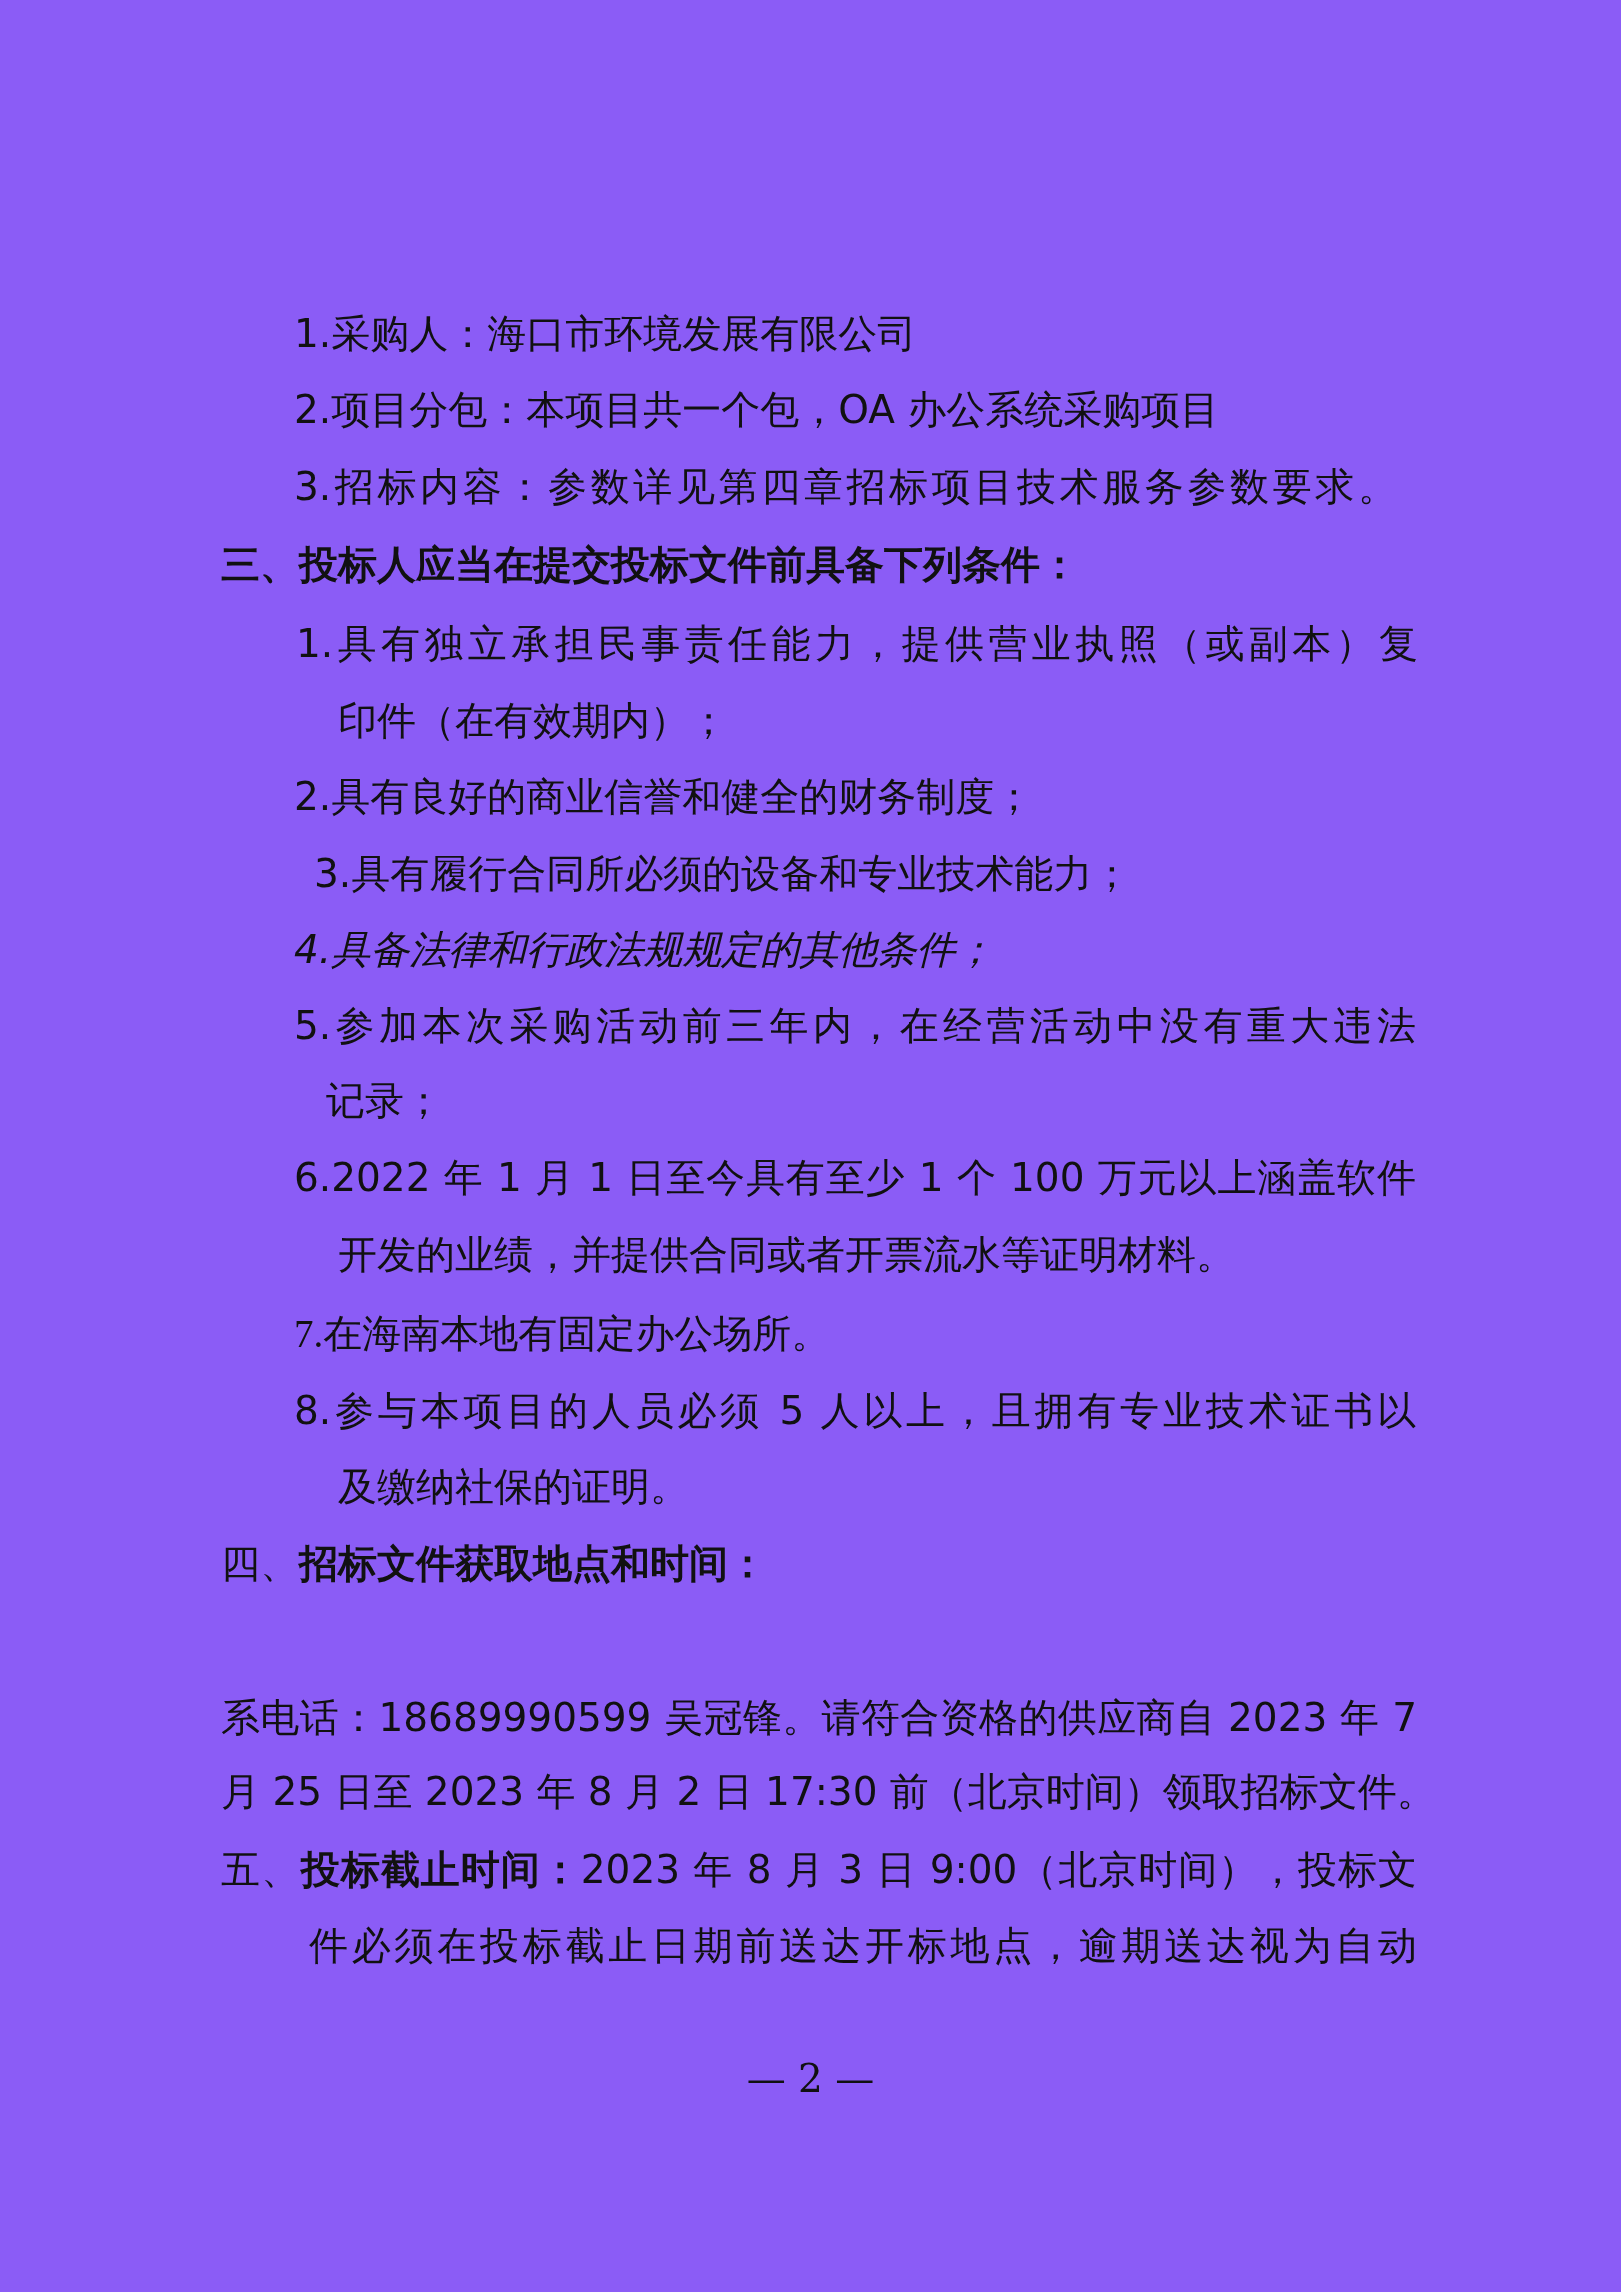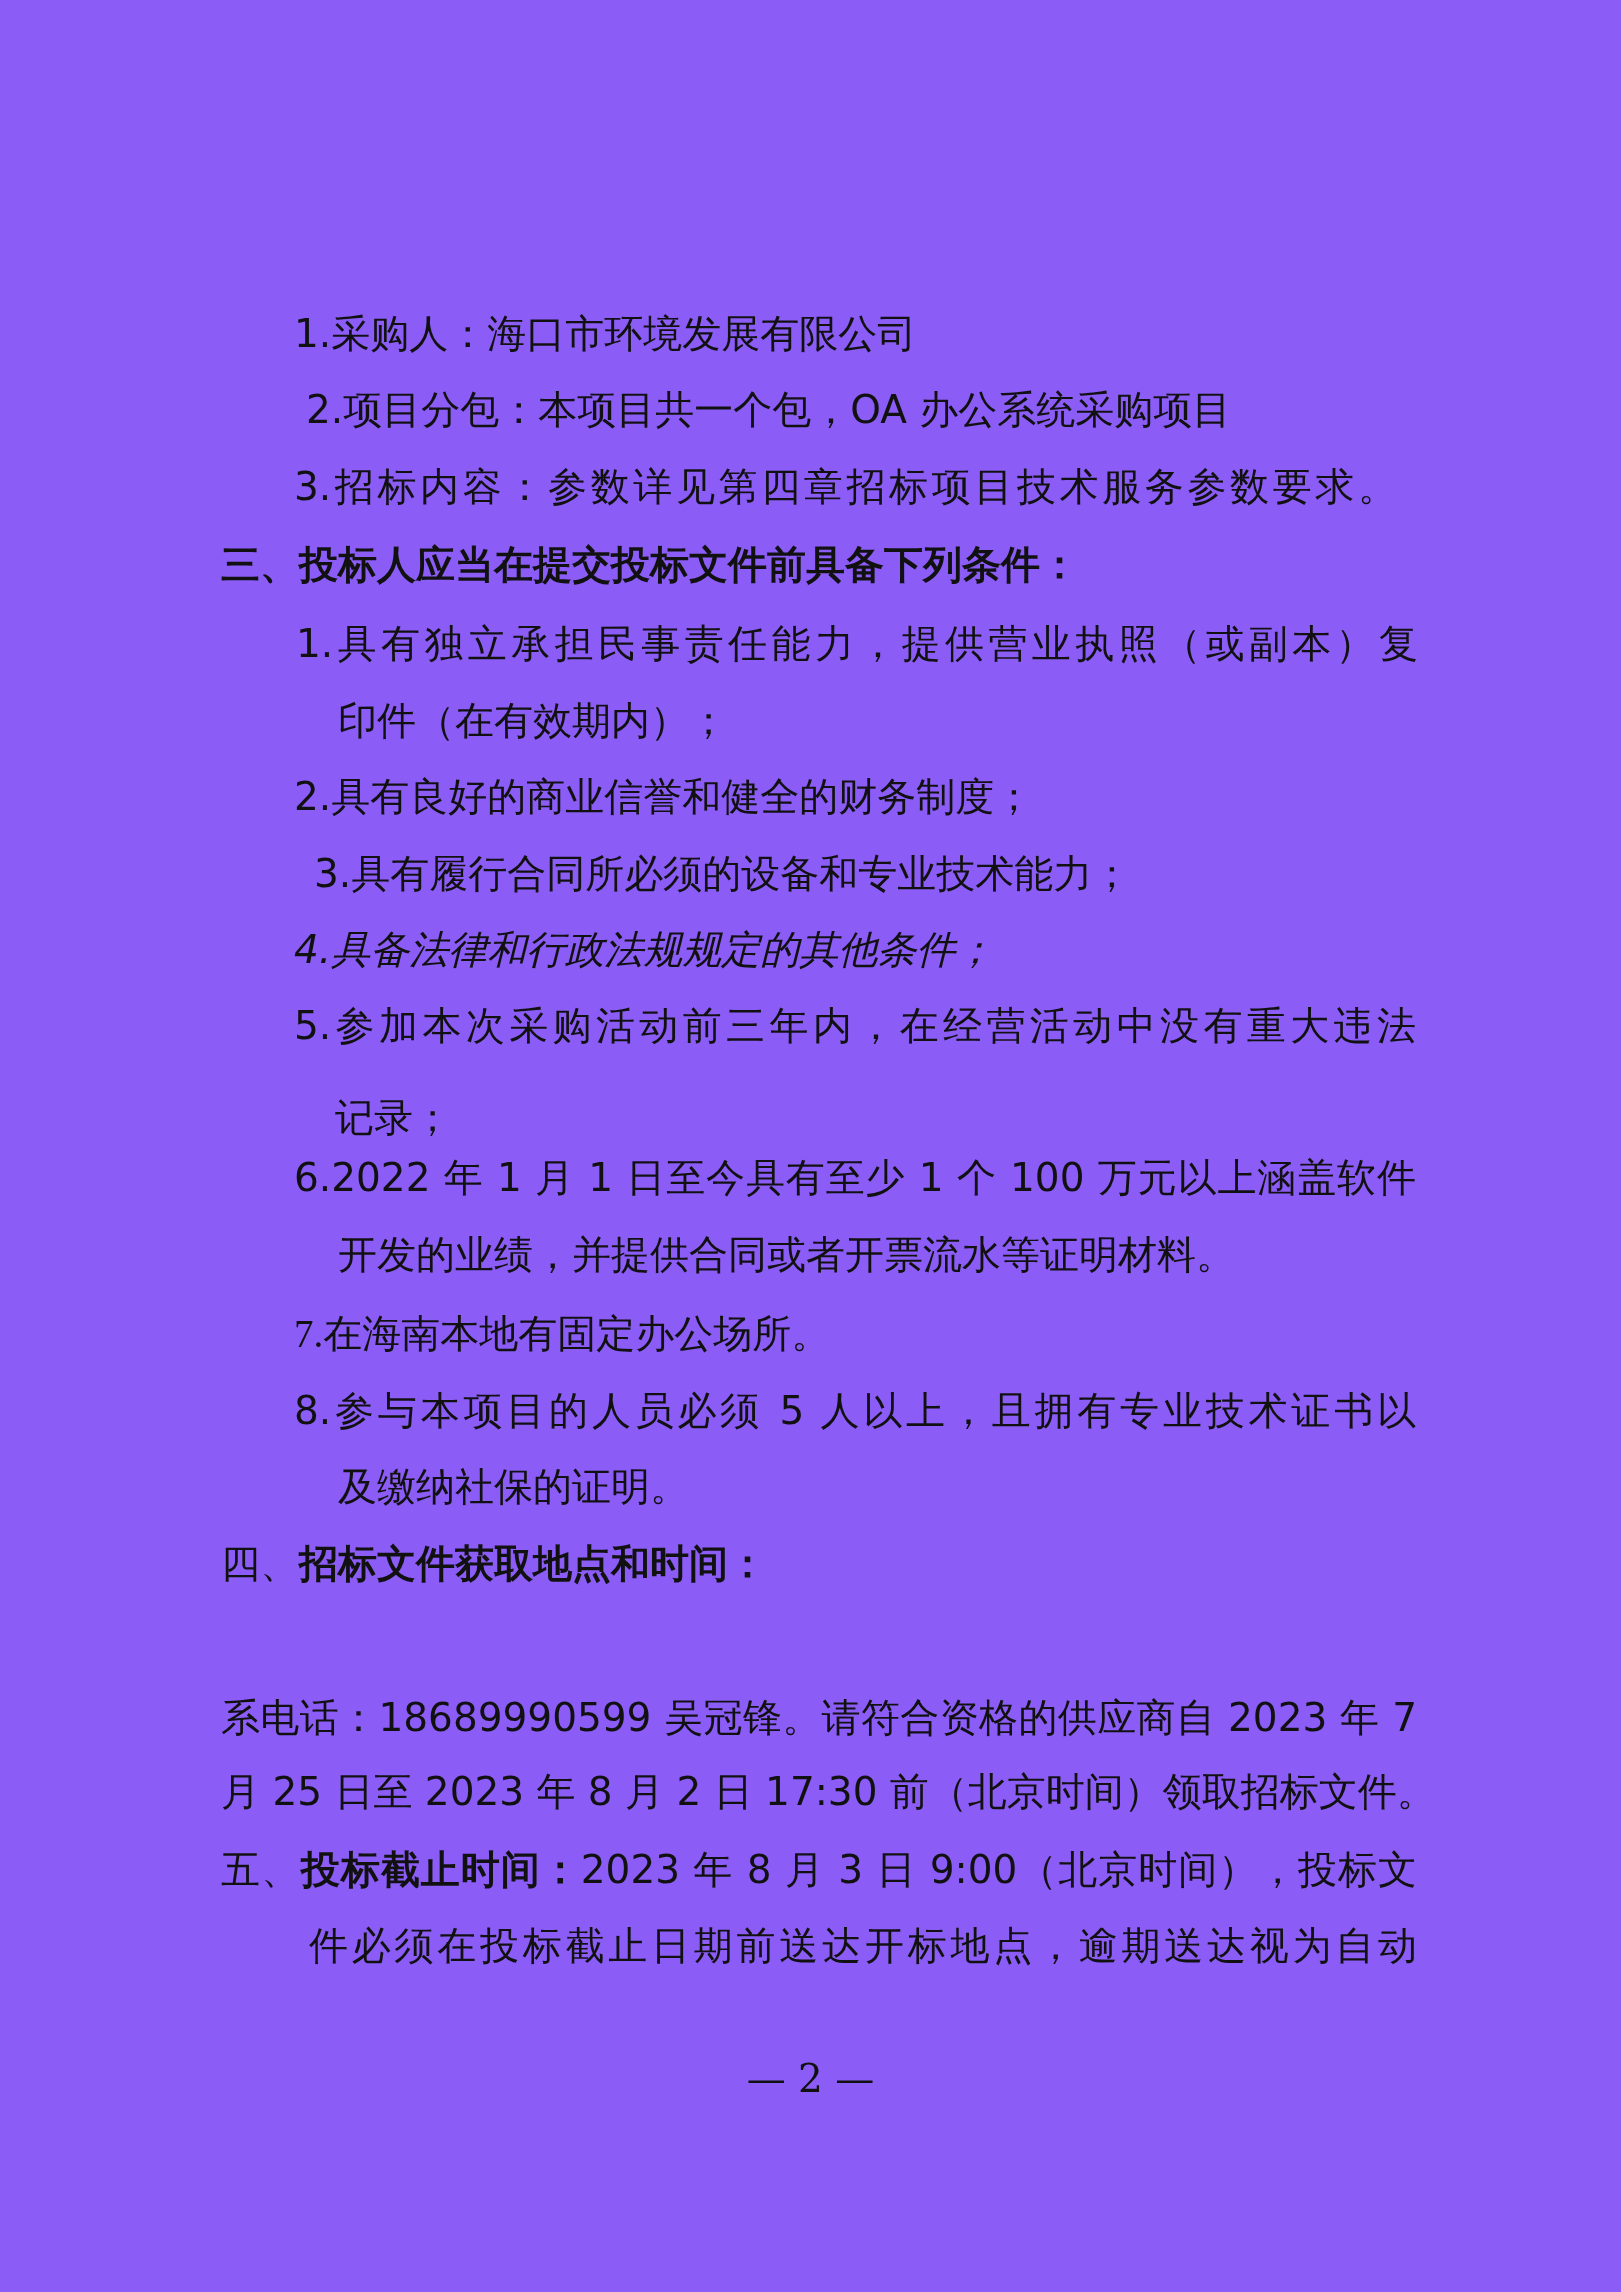--- a/index.html
+++ b/index.html
@@ -13,34 +13,34 @@
   .r { font-weight: normal; }
   .pagenum { position: absolute; left: 0; width: 1621px; top: 2049px; text-align: center;
              font-family: "DejaVu Serif", "Liberation Serif", serif; font-size: 39px; line-height: 59px; }
 </style>
 </head>
 <body>
 
 <div class="page">
 
   <div class="line last" style="left:294px; top:304px; width:1122px;">1.采购人：海口市环境发展有限公司</div>
-  <div class="line last" style="left:306px; top:380px; width:1122px;">2.项目分包：本项目共一个包，OA 办公系统采购项目</div>
+  <div class="line last" style="left:294px; top:380px; width:1122px;">2.项目分包：本项目共一个包，OA 办公系统采购项目</div>
   <div class="line" style="left:294px; top:457px; width:1103px;">3.招标内容：参数详见第四章招标项目技术服务参数要求。</div>
 
   <div class="line last" style="left:221px; top:535px; width:1196px;">
     <span class="b">三、</span><span class="b">投标人应当在提交投标文件前具备下列条件：</span>
   </div>
 
   <div class="line" style="left:296px; top:614px; width:1122px;">1.具有独立承担民事责任能力，提供营业执照（或副本）复</div>
   <div class="line last" style="left:338px; top:691px; width:1078px;">印件（在有效期内）；</div>
   <div class="line last" style="left:294px; top:767px; width:1122px;">2.具有良好的商业信誉和健全的财务制度；</div>
   <div class="line last" style="left:294px; top:844px; width:1122px;margin-left:20px;">3.具有履行合同所必须的设备和专业技术能力；</div>
   <div class="line last" style="left:294px; top:920px; width:1122px;font-style:italic;">4.具备法律和行政法规规定的其他条件；</div>
   <div class="line" style="left:294px; top:996px; width:1122px;">5.参加本次采购活动前三年内，在经营活动中没有重大违法</div>
-  <div class="line last" style="left:335px; top:1071px; width:1078px;margin-top:17px;">记录；</div>
+  <div class="line last" style="left:326px; top:1071px; width:1078px;">记录；</div>
   <div class="line" style="left:294px; top:1148px; width:1122px;">6.2022 年 1 月 1 日至今具有至少 1 个 100 万元以上涵盖软件</div>
   <div class="line last" style="left:338px; top:1225px; width:1078px;">开发的业绩，并提供合同或者开票流水等证明材料。</div>
   <div class="line last" style="left:294px; top:1304px; width:1122px;font-family:Liberation Serif, serif;">7.在海南本地有固定办公场所。</div>
   <div class="line" style="left:294px; top:1381px; width:1122px;">8.参与本项目的人员必须 5 人以上，且拥有专业技术证书以</div>
   <div class="line last" style="left:338px; top:1457px; width:1078px;">及缴纳社保的证明。</div>
 
   <div class="line last" style="left:221px; top:1534px; width:1196px;">
     <span class="r">四、</span><span class="b">招标文件获取地点和时间：</span>
   </div>
 

